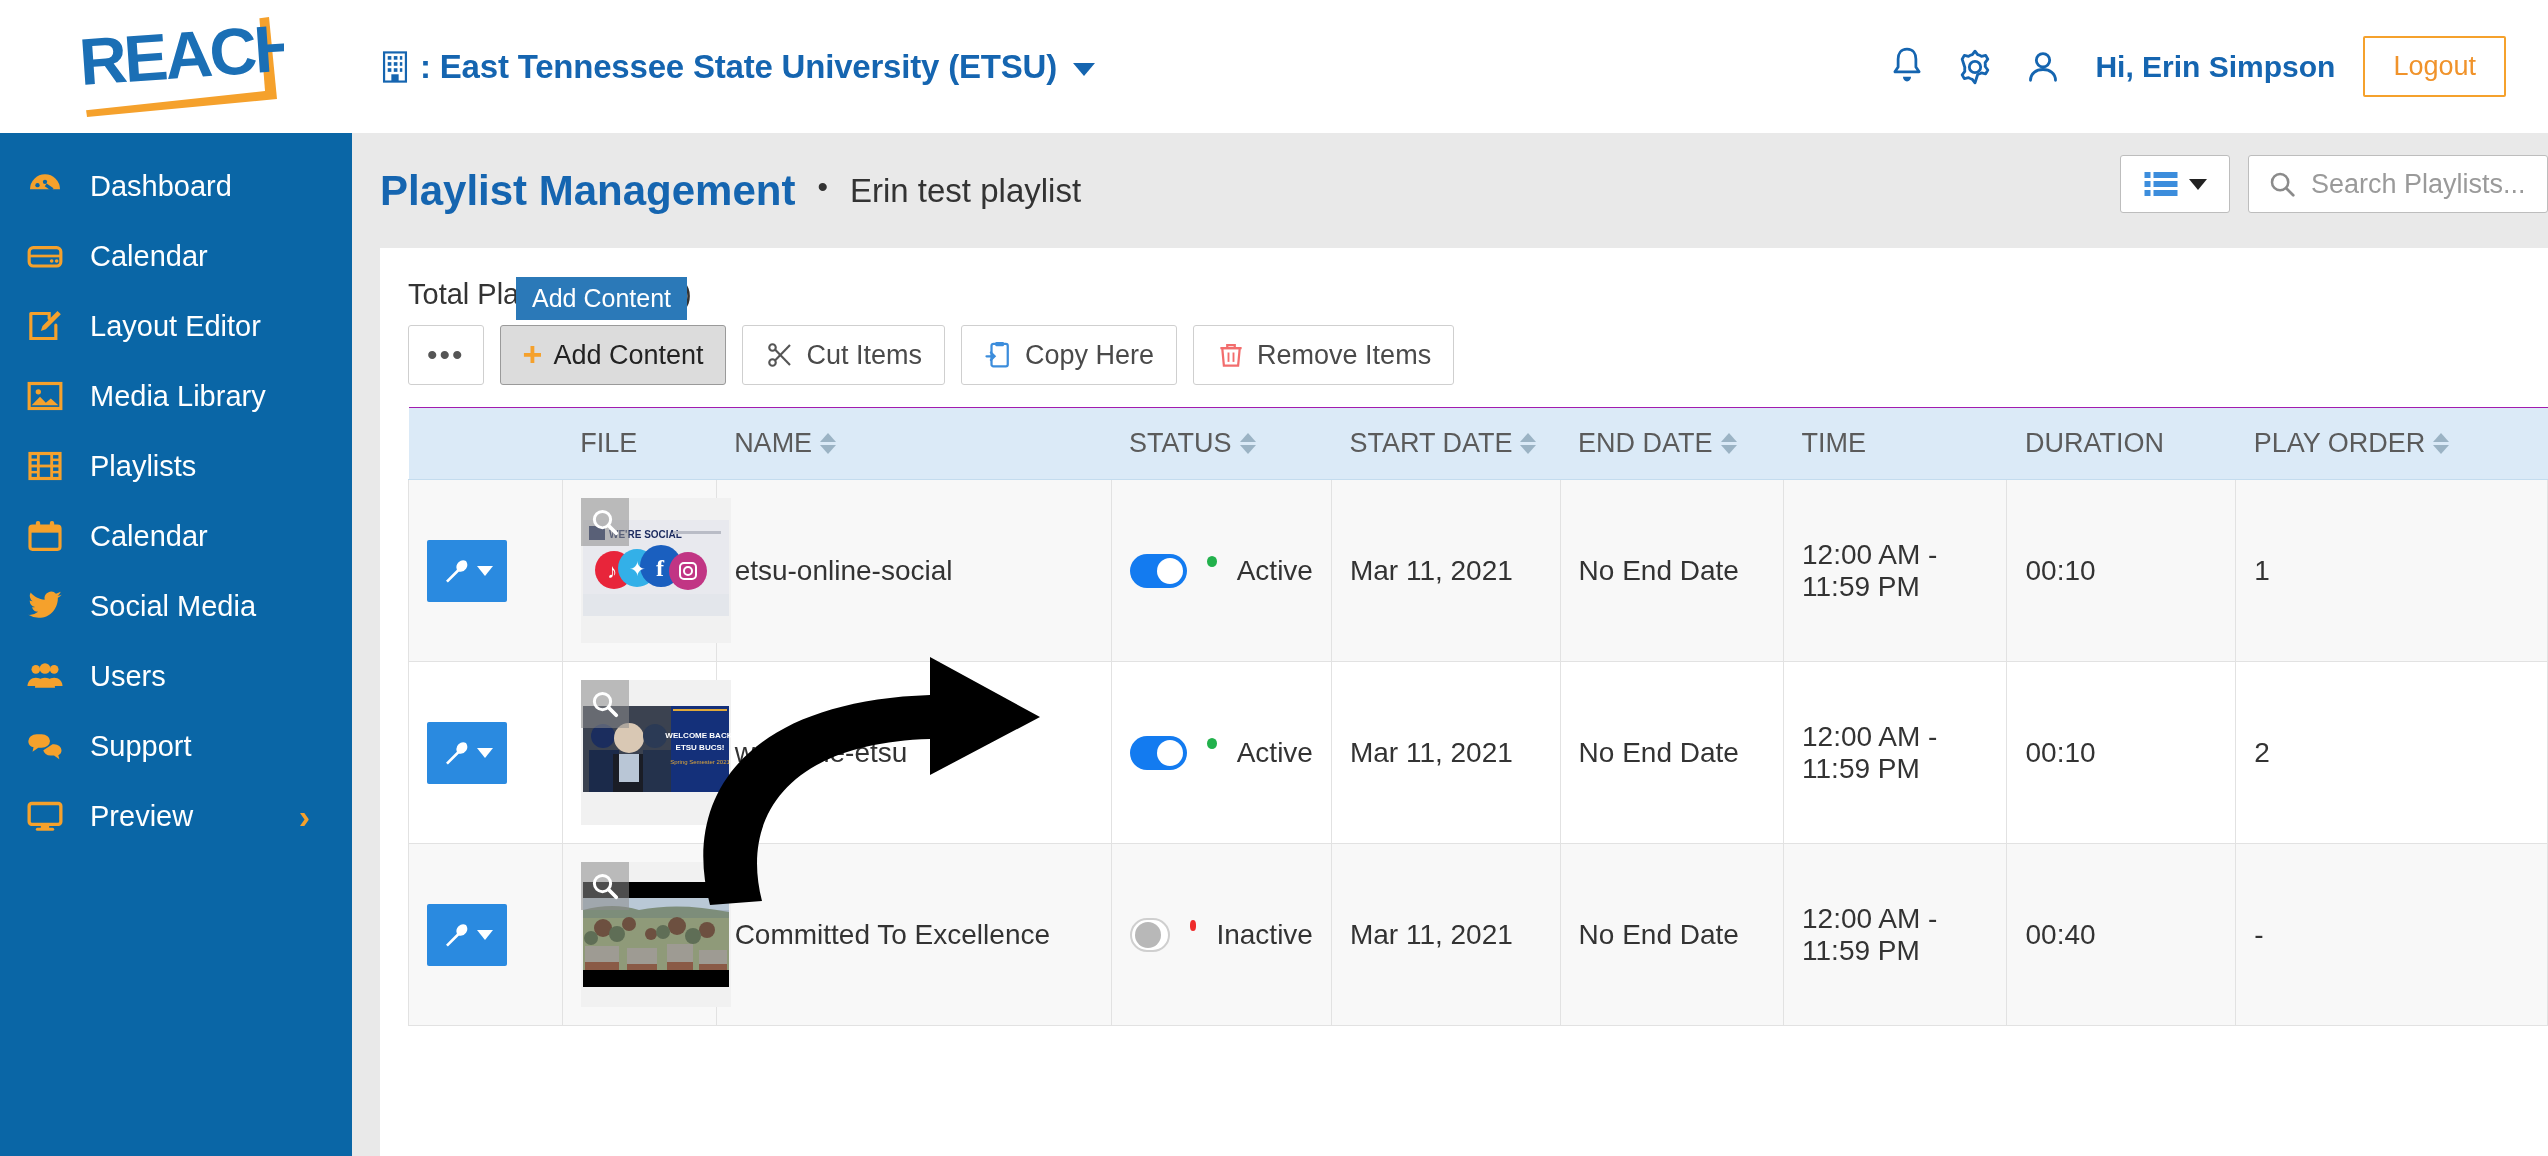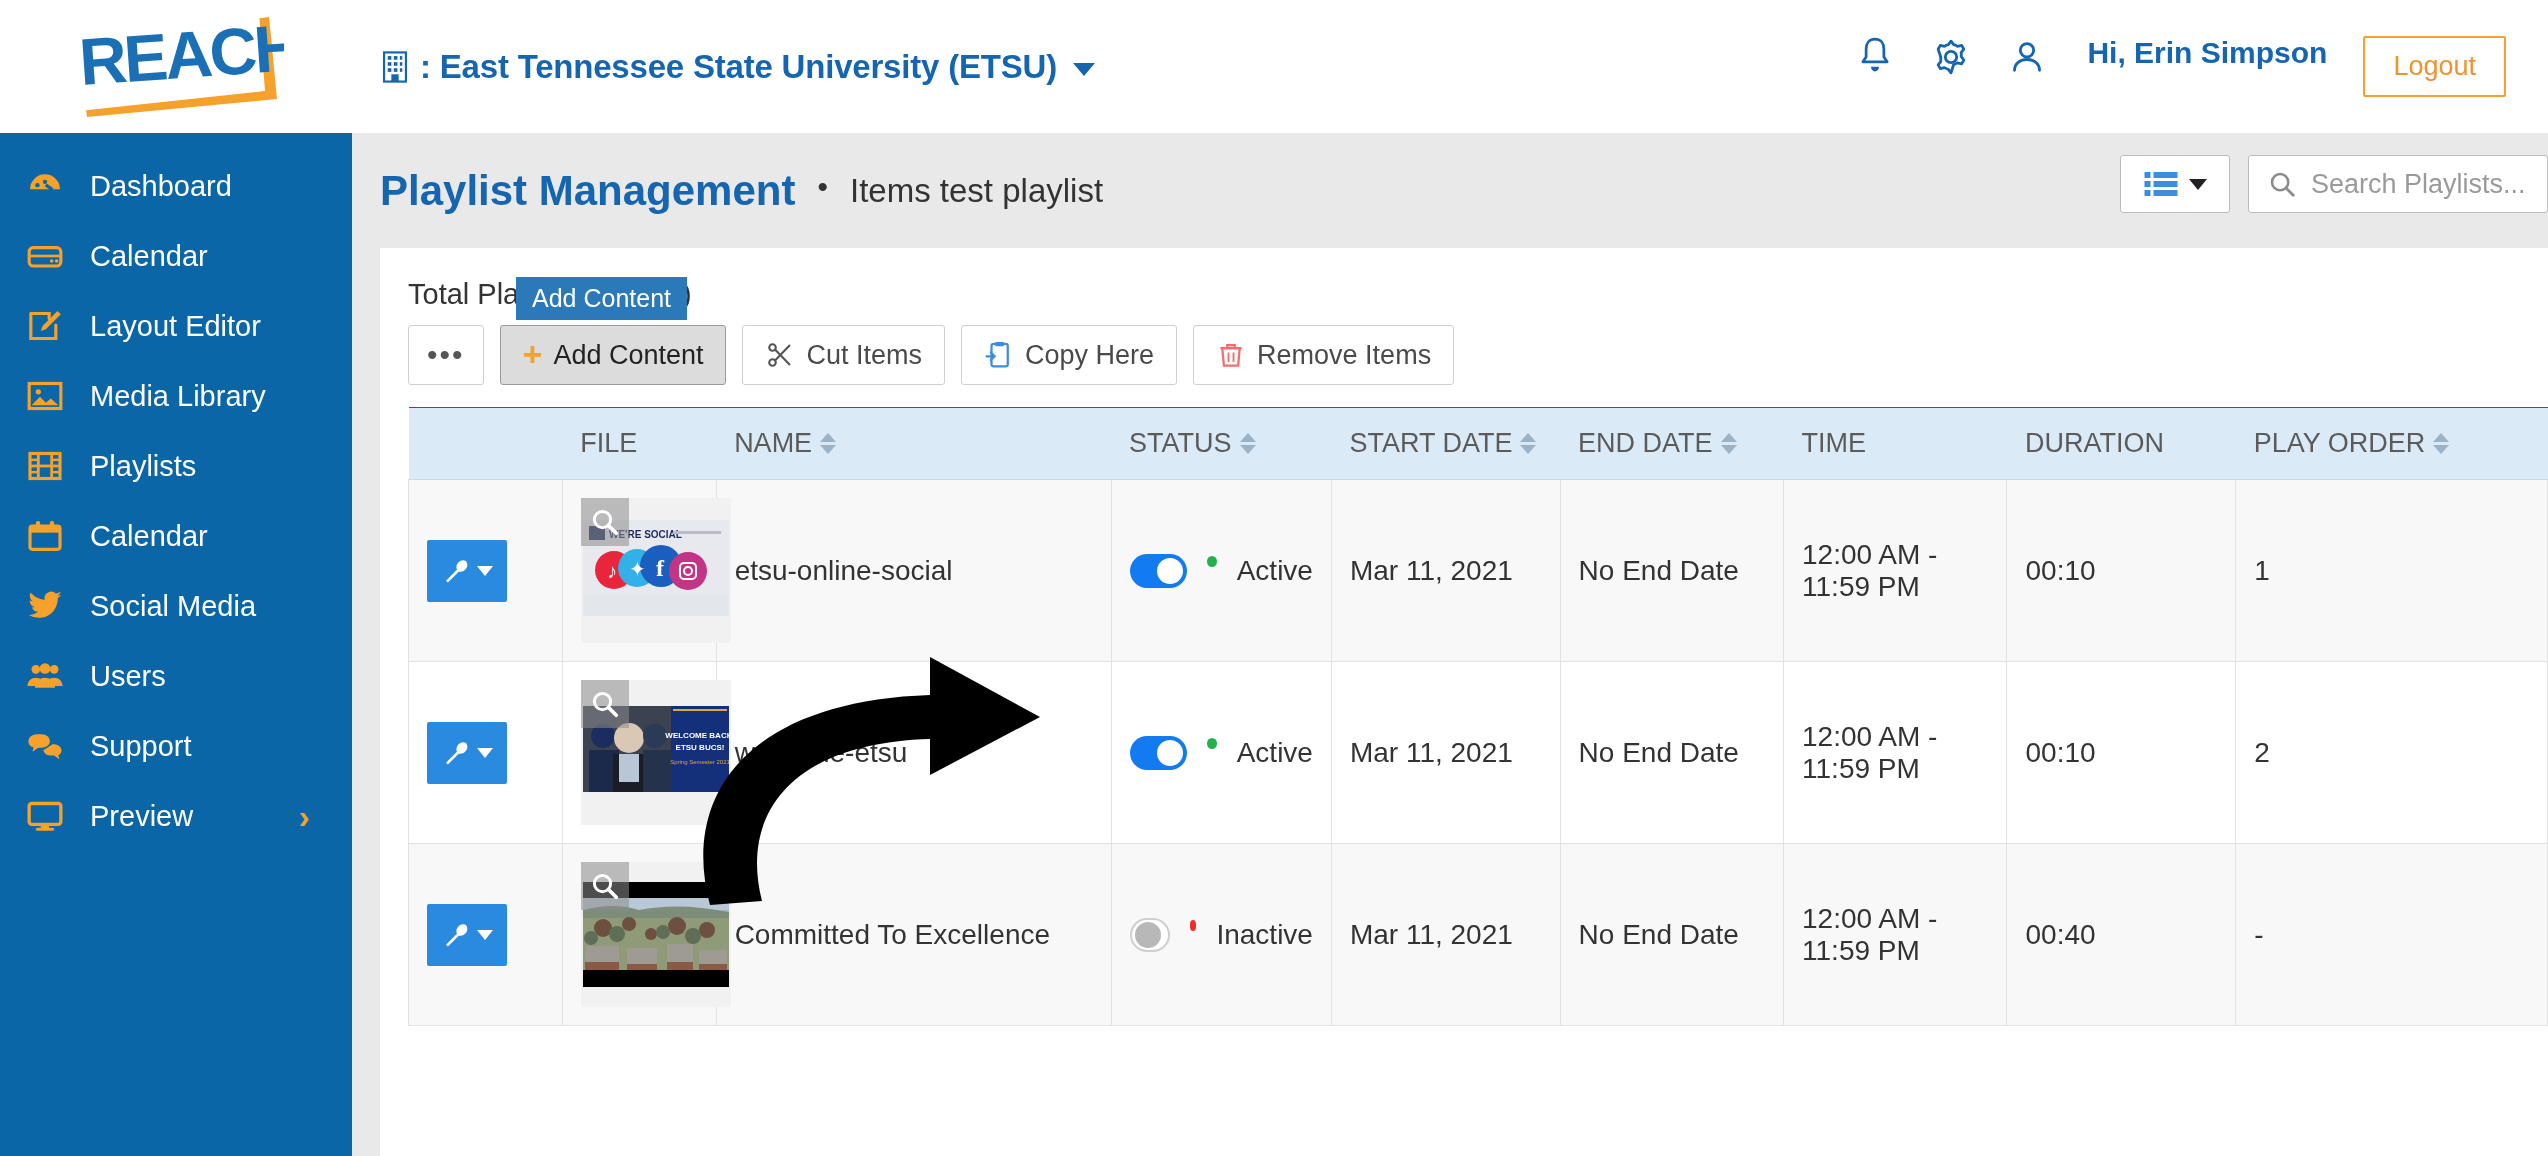--- a/index.html
+++ b/index.html
@@ -42,22 +42,22 @@
   .org-caret {
     width: 0; height: 0;
     border-left: 11px solid transparent;
     border-right: 11px solid transparent;
     border-top: 13px solid #1565b0;
     margin-left: 6px; margin-top: 6px;
   }
 
   .topbar-right {
     margin-left: auto;
-    display: flex; align-items: flex-start;
-    gap: 36px; padding-right: 42px;
+    display: flex; align-items: center;
+    gap: 28px; padding-right: 42px;
   }
   .ticon { width: 40px; height: 42px; display: block; }
   .greeting {
     color: #1565b0; font-size: 30px; font-weight: bold;
     white-space: nowrap; margin-left: 4px;
   }
   .logout-btn {
     border: 2px solid #f5a12c; color: #f0932b;
     background: #fff; font-size: 27px;
     padding: 13px 28px; border-radius: 2px;
@@ -440,21 +440,21 @@
     <span class="nav-label">Preview</span>
     <span class="nav-chevron">›</span>
   </div>
 </div>
 
 <div class="content">
 
   <div class="page-head">
     <span class="page-title">Playlist Management</span>
     <span class="title-dot">•</span>
-    <span class="page-sub">Items test playlist</span>
+    <span class="page-sub">Erin test playlist</span>
 
     <div class="head-right">
       <div class="view-toggle">
         <svg width="36" height="30" viewBox="0 0 24 20">
           <rect x="1" y="2" width="4" height="4" fill="#3c8ddc"></rect>
           <rect x="7" y="2" width="16" height="4" fill="#3c8ddc"></rect>
           <rect x="1" y="8" width="4" height="4" fill="#3c8ddc"></rect>
           <rect x="7" y="8" width="16" height="4" fill="#3c8ddc"></rect>
           <rect x="1" y="14" width="4" height="4" fill="#3c8ddc"></rect>
           <rect x="7" y="14" width="16" height="4" fill="#3c8ddc"></rect>

